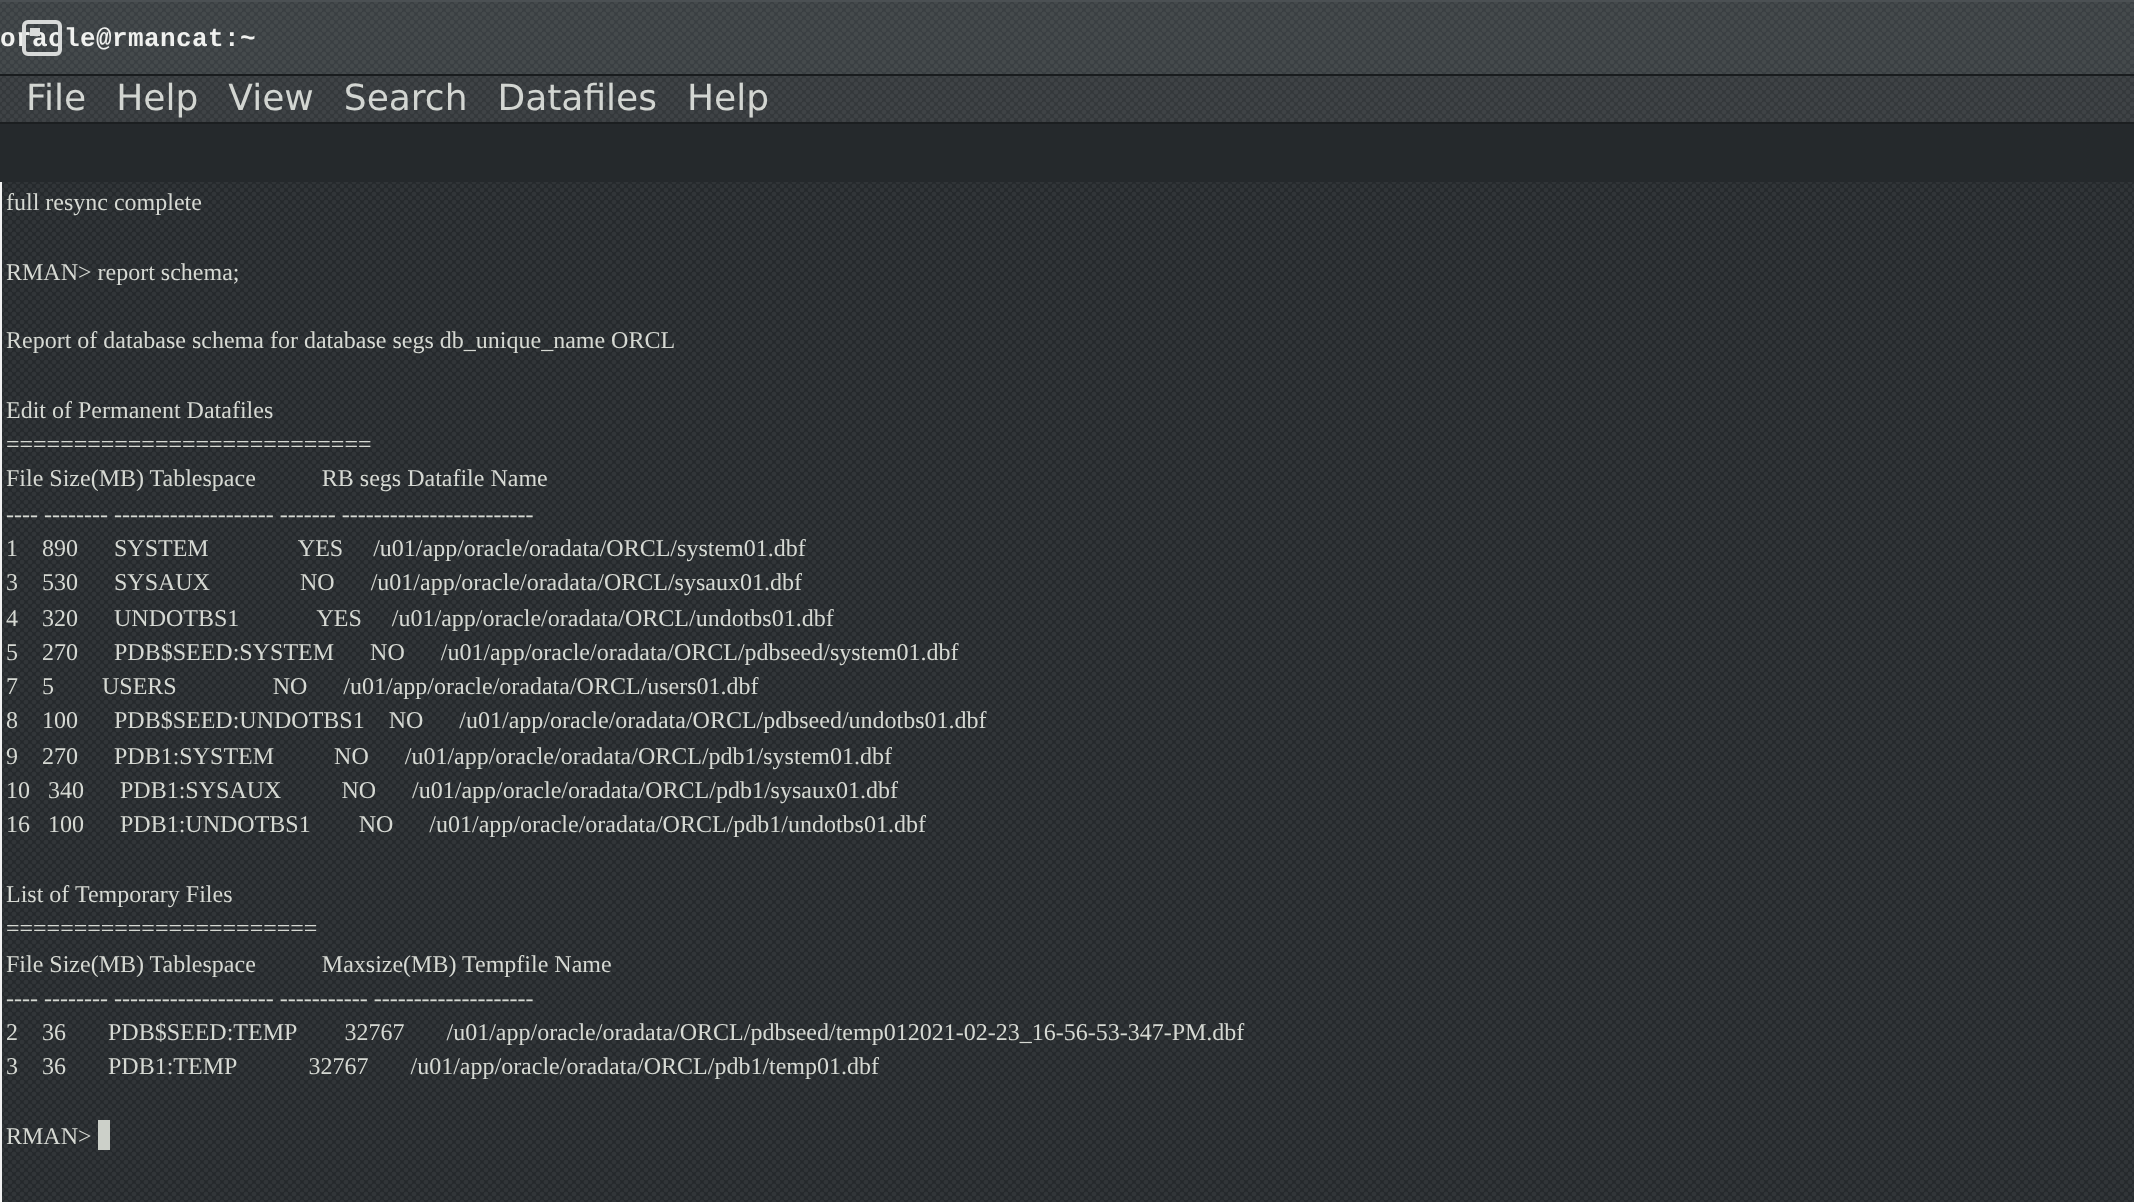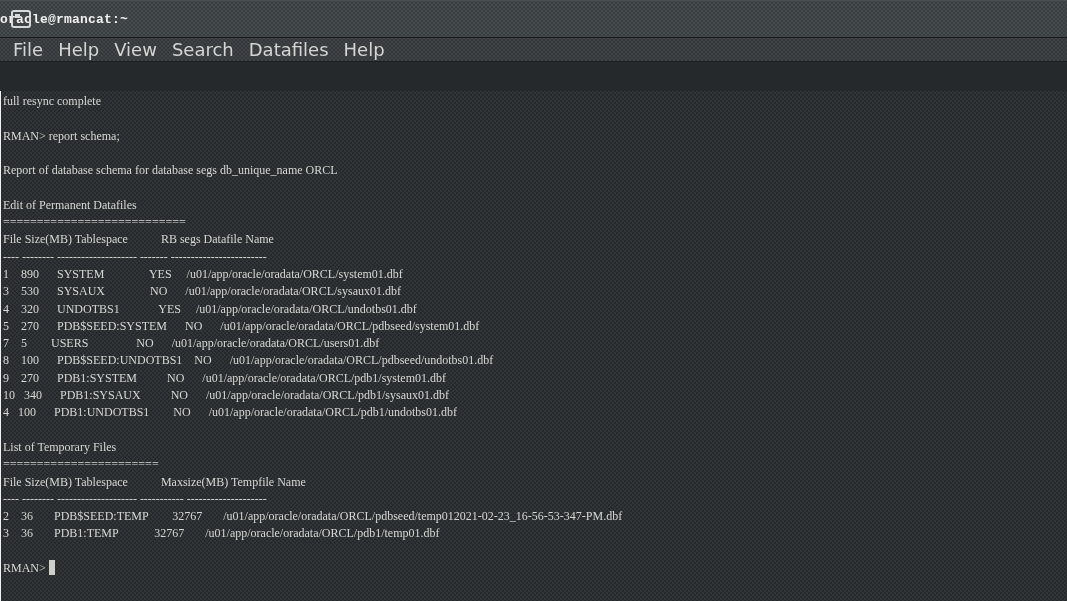--- a/index.html
+++ b/index.html
@@ -126,21 +126,21 @@
       <div class="tline">File Size(MB) Tablespace           RB segs Datafile Name</div>
       <div class="tline">---- -------- -------------------- ------- ------------------------</div>
       <div class="tline">1    890      SYSTEM               YES     /u01/app/oracle/oradata/ORCL/system01.dbf</div>
       <div class="tline">3    530      SYSAUX               NO      /u01/app/oracle/oradata/ORCL/sysaux01.dbf</div>
       <div class="tline">4    320      UNDOTBS1             YES     /u01/app/oracle/oradata/ORCL/undotbs01.dbf</div>
       <div class="tline">5    270      PDB$SEED:SYSTEM      NO      /u01/app/oracle/oradata/ORCL/pdbseed/system01.dbf</div>
       <div class="tline">7    5        USERS                NO      /u01/app/oracle/oradata/ORCL/users01.dbf</div>
       <div class="tline">8    100      PDB$SEED:UNDOTBS1    NO      /u01/app/oracle/oradata/ORCL/pdbseed/undotbs01.dbf</div>
       <div class="tline">9    270      PDB1:SYSTEM          NO      /u01/app/oracle/oradata/ORCL/pdb1/system01.dbf</div>
       <div class="tline">10   340      PDB1:SYSAUX          NO      /u01/app/oracle/oradata/ORCL/pdb1/sysaux01.dbf</div>
-      <div class="tline">4   100      PDB1:UNDOTBS1        NO      /u01/app/oracle/oradata/ORCL/pdb1/undotbs01.dbf</div>
+      <div class="tline">16   100      PDB1:UNDOTBS1        NO      /u01/app/oracle/oradata/ORCL/pdb1/undotbs01.dbf</div>
       <div class="tline"></div>
       <div class="tline">List of Temporary Files</div>
       <div class="tline">=======================</div>
       <div class="tline">File Size(MB) Tablespace           Maxsize(MB) Tempfile Name</div>
       <div class="tline">---- -------- -------------------- ----------- --------------------</div>
       <div class="tline">2    36       PDB$SEED:TEMP        32767       /u01/app/oracle/oradata/ORCL/pdbseed/temp012021-02-23_16-56-53-347-PM.dbf</div>
       <div class="tline">3    36       PDB1:TEMP            32767       /u01/app/oracle/oradata/ORCL/pdb1/temp01.dbf</div>
       <div class="tline"></div>
       <div class="tline">RMAN&gt; <span class="cursor"></span></div>
     </div>

